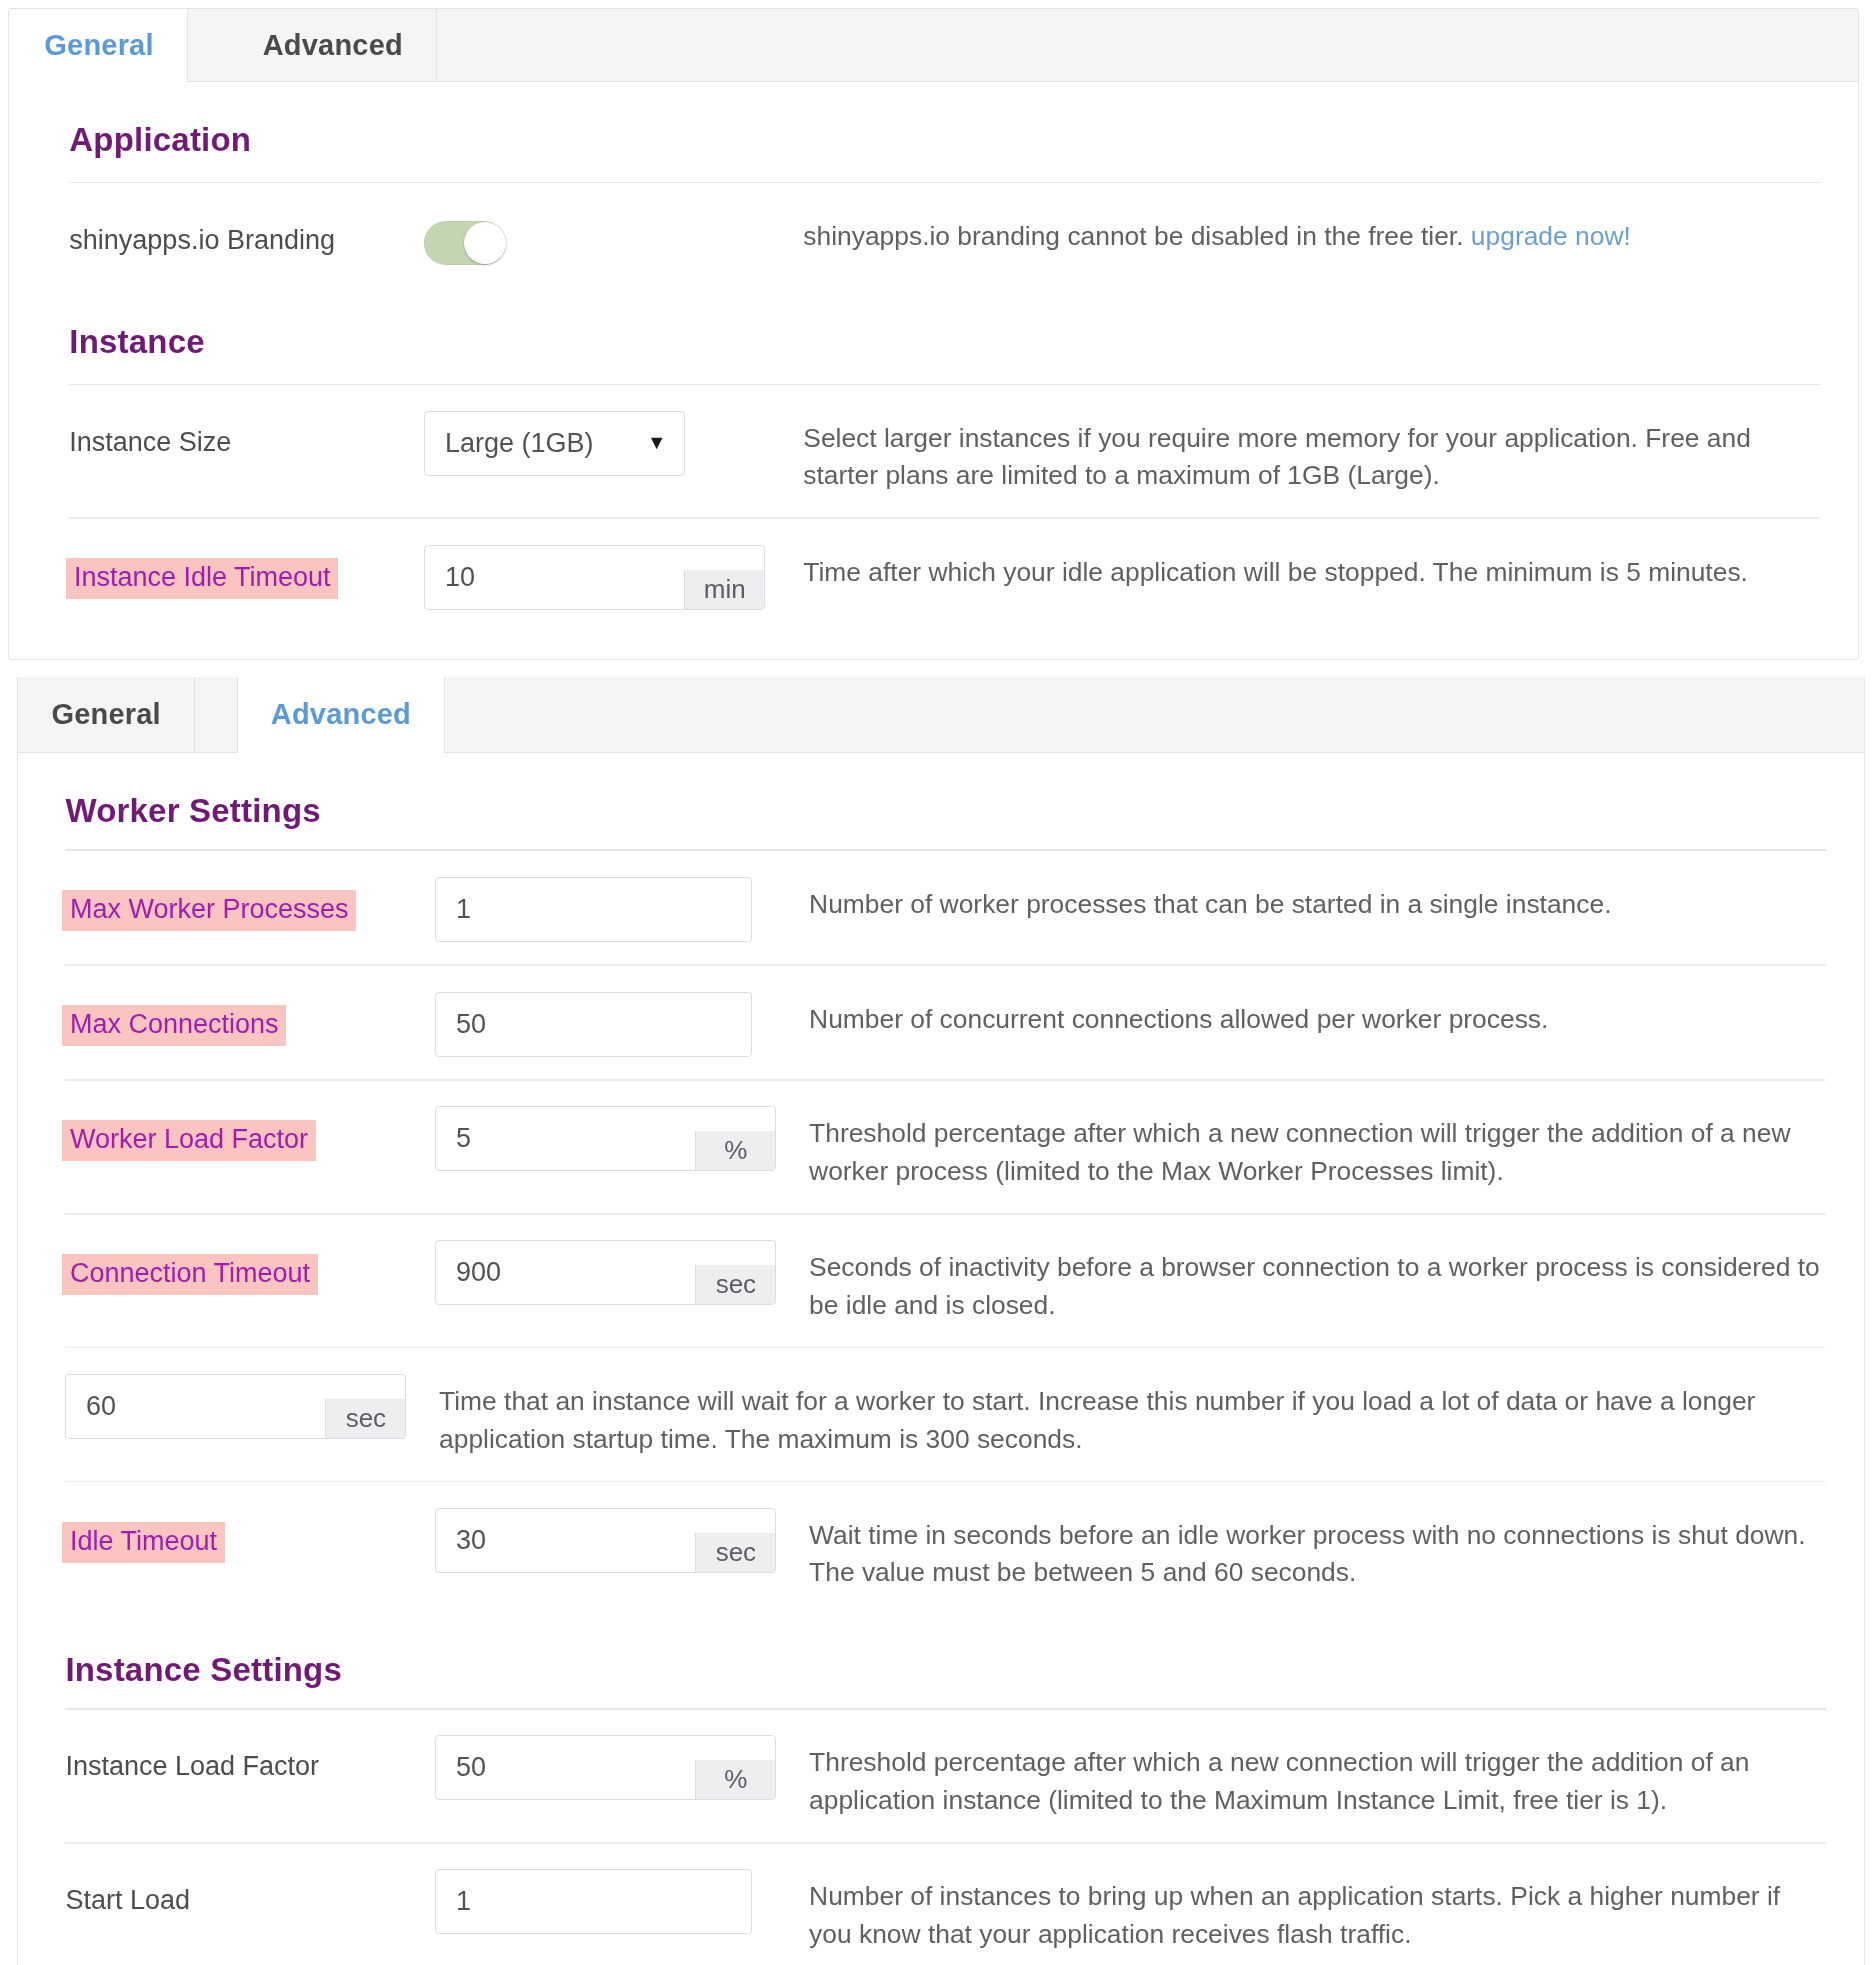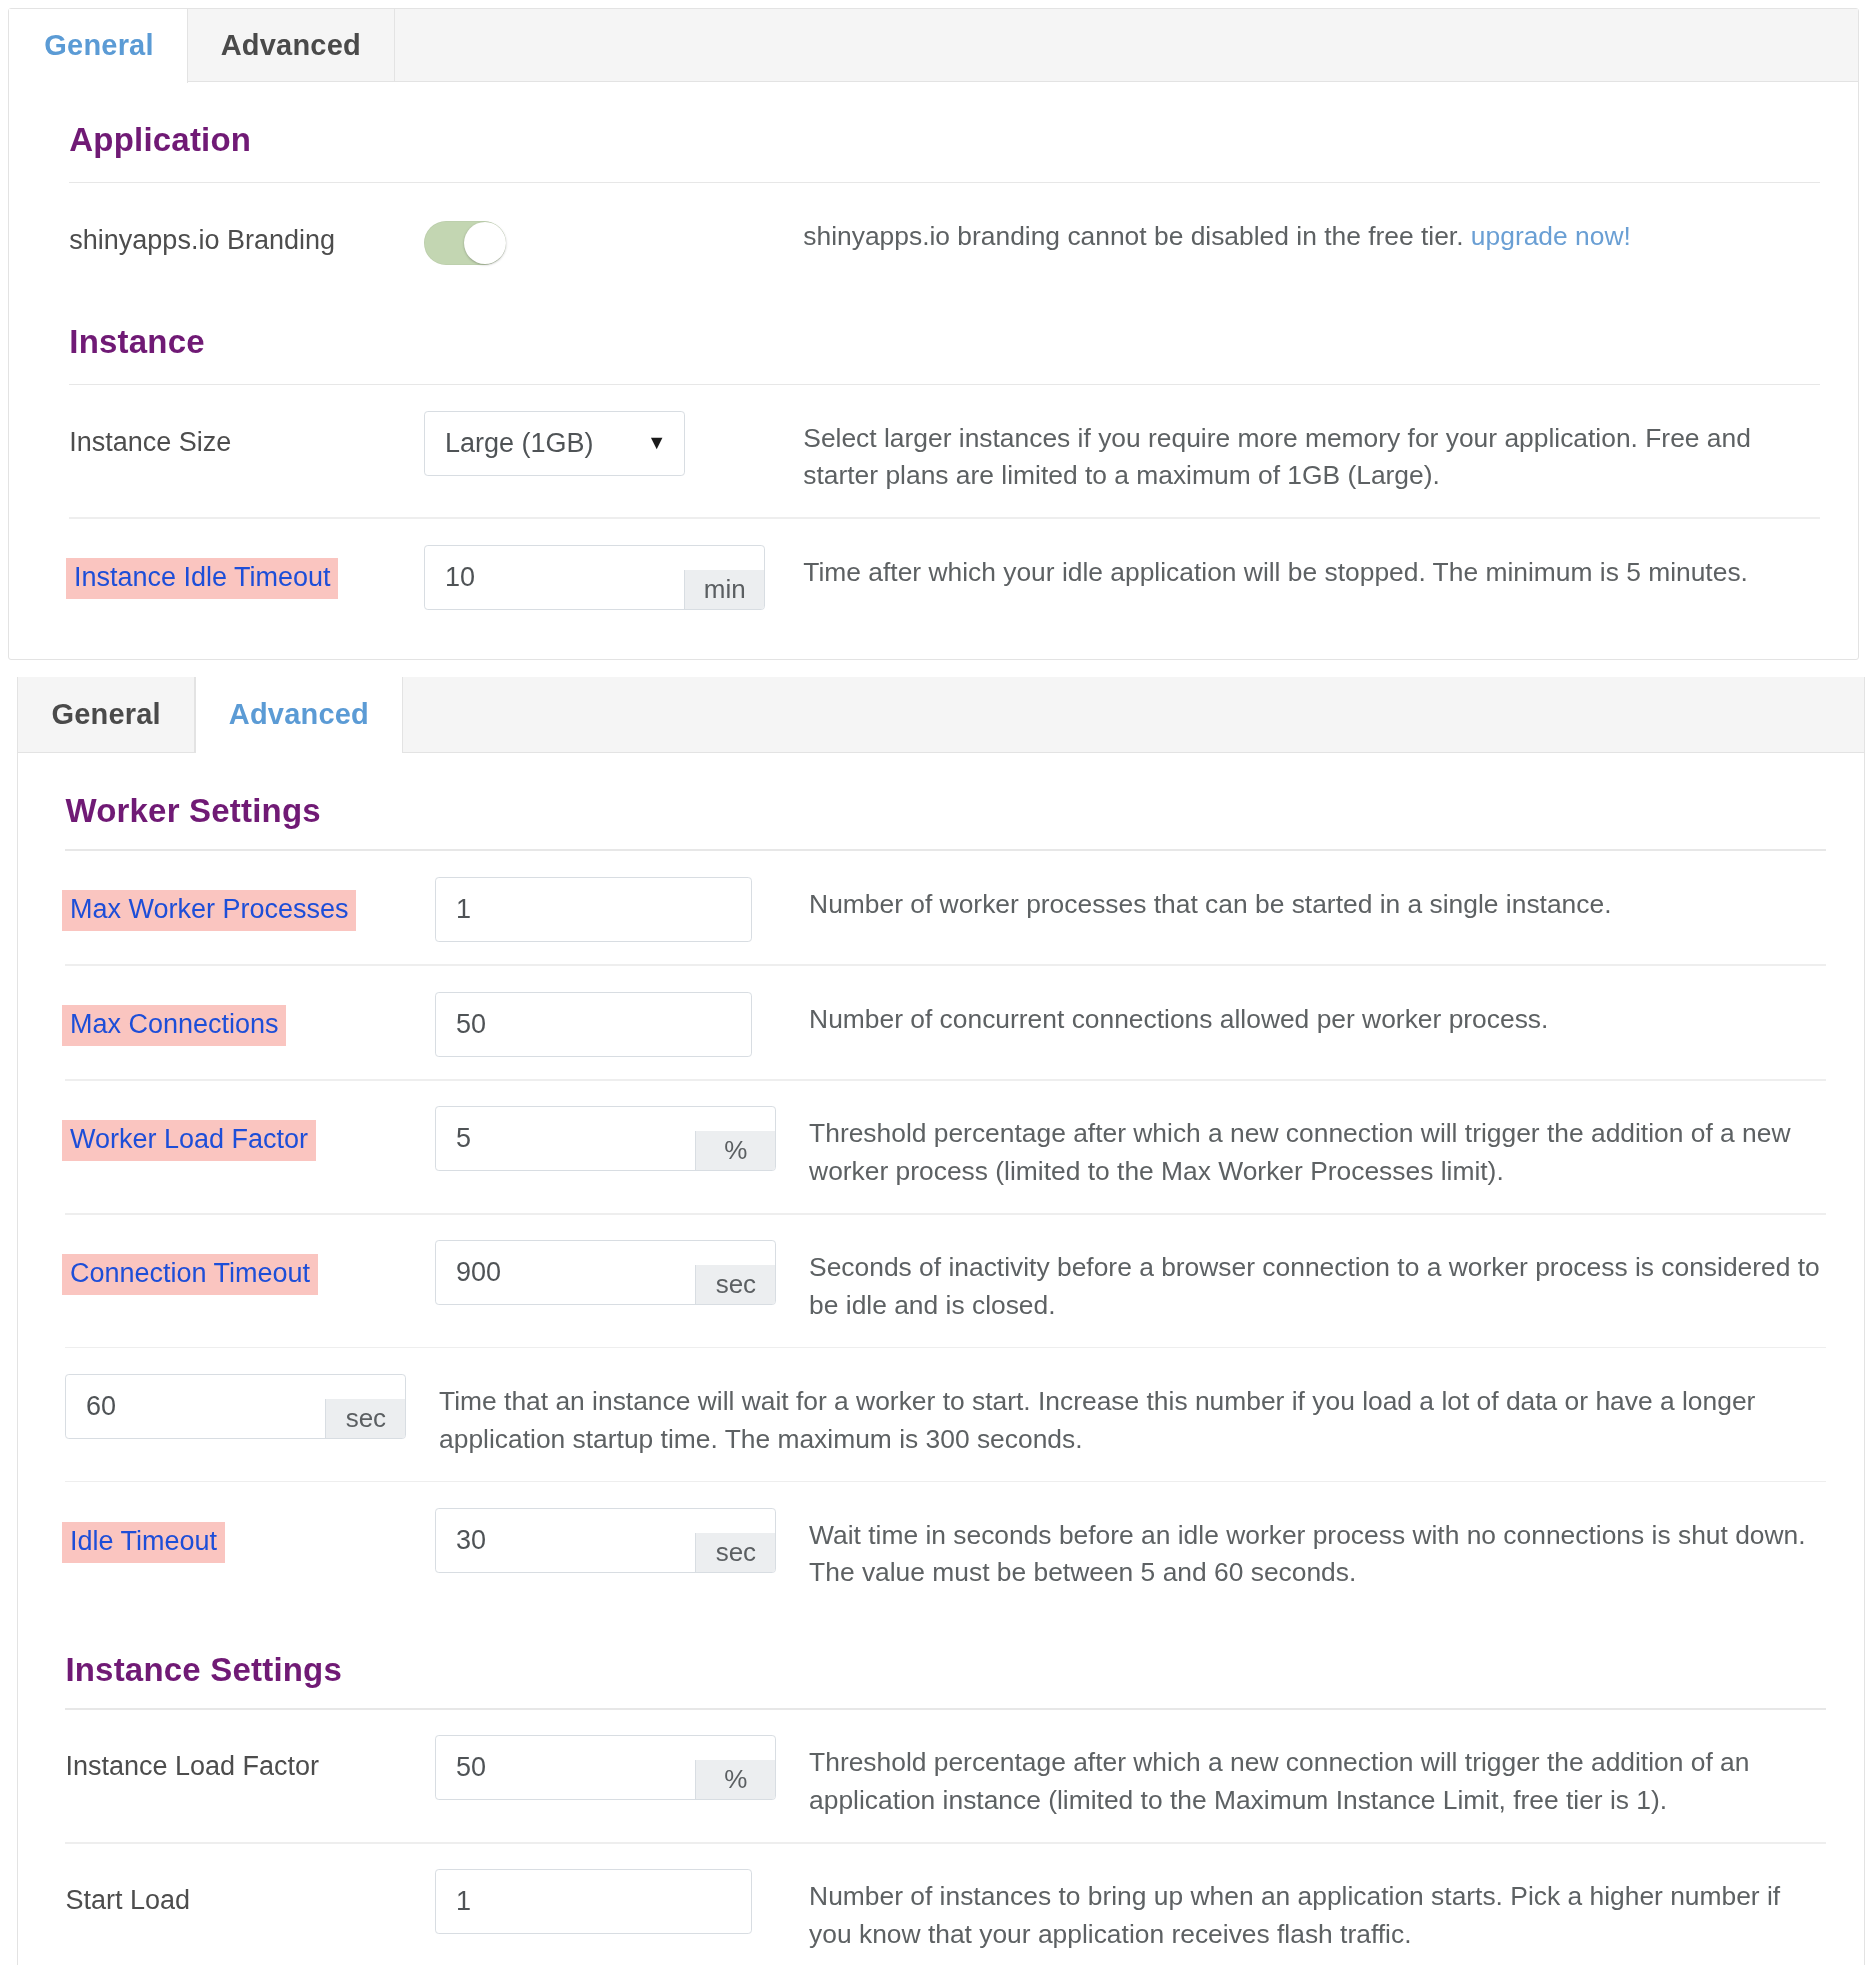--- a/index.html
+++ b/index.html
@@ -31,20 +31,21 @@
     border-radius: 0;
   }
 
   
   .tabs {
     display: flex;
     align-items: stretch;
     background: #f5f5f5;
     border-bottom: 1.5px solid #e3e3e3;
     height: 73px;
+    gap: 42px;
   }
   .panel-two .tabs {
     background: #f5f5f5;
     height: 76px;
     border-bottom: 1.5px solid #e3e3e3;
   }
   .tab {
     display: flex;
     align-items: center;
     justify-content: center;
@@ -116,21 +117,21 @@
     padding-top: 16.6px;
     line-height: 1.25;
   }
   .panel-two .cell-label { flex-basis: 370px; }
 
   .label-text { display: inline-block; padding: 1.5px 0; }
   .label-text.hl {
     background: #fac5c0;
     padding: 3px 7.6px 4.5px 7.6px;
     margin-left: -3px;
-    color: #1d4ed8;
+    color: #a21caf;
   }
 
   .cell-control {
     flex: 0 0 355px;
     padding-top: 3px;
   }
   .panel-two .cell-control { flex-basis: 351px; }
 
   .cell-desc {
     flex: 1 1 auto;

